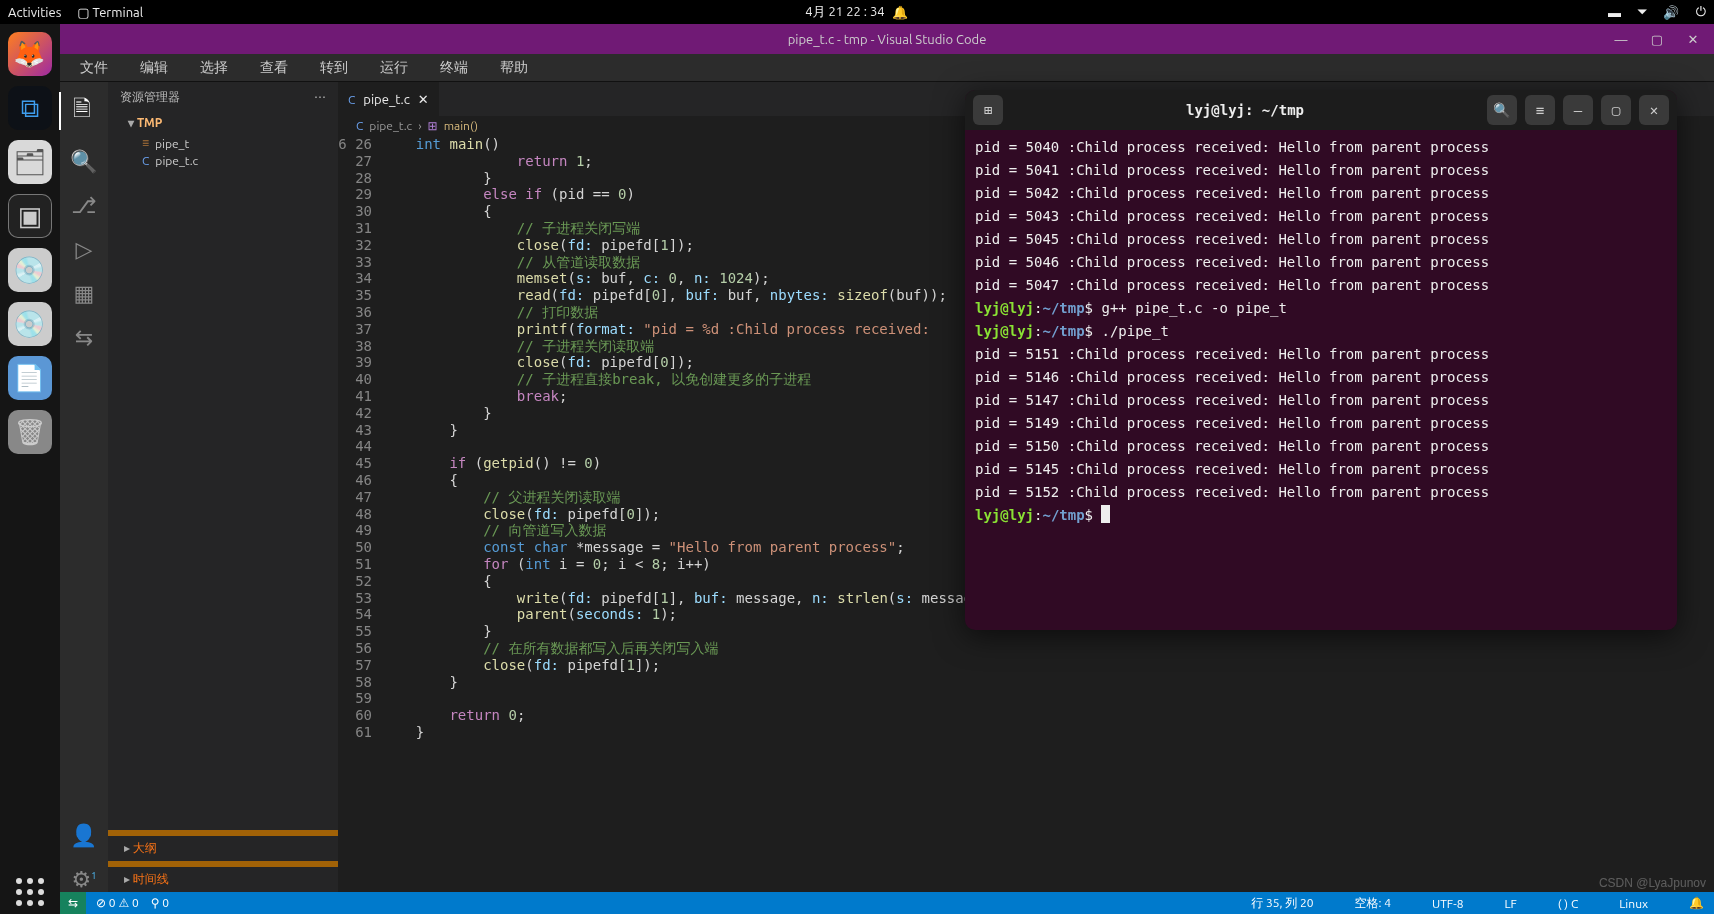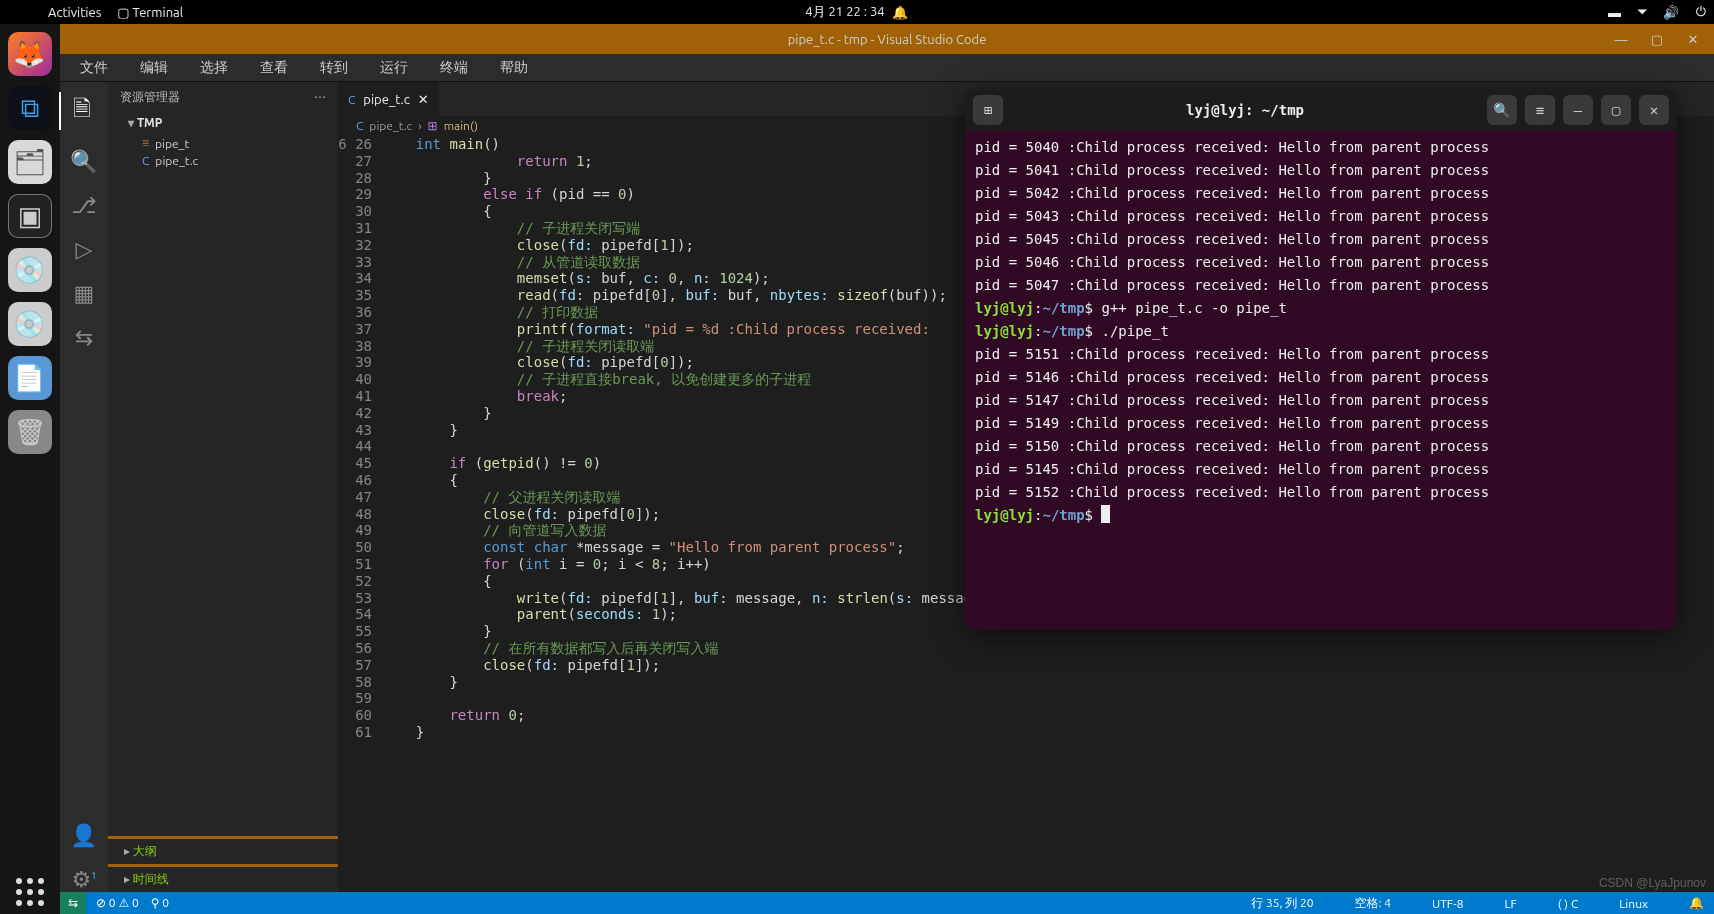--- a/index.html
+++ b/index.html
@@ -1,61 +1,61 @@
 <!DOCTYPE html>
 <html><head>
 <meta charset="utf-8">
 <style>
 * { margin:0; padding:0; box-sizing:border-box; }
 body { width:1714px; height:914px; font-family:'Ubuntu',sans-serif; background:#000; color:#ccc; overflow:hidden; font-size:13px; }
 
 
 .gnome-top { height:24px; background:#000; color:#eee; display:flex; align-items:center; padding:0 8px; font-size:13px; justify-content:space-between; }
-.gnome-l,.gnome-r { display:flex; align-items:center; gap:16px;margin-left:40px; }
+.gnome-l,.gnome-r { display:flex; align-items:center; gap:16px; }
 .gnome-c { position:absolute; left:50%; transform:translateX(-50%); display:flex; gap:8px; align-items:center; }
 
 
 .dock { position:absolute; left:0; top:24px; width:60px; height:calc(914px - 24px); background:rgba(24,24,24,.88); display:flex; flex-direction:column; align-items:center; padding-top:8px; gap:10px; }
 .dock-icon { width:44px; height:44px; border-radius:10px; display:flex; align-items:center; justify-content:center; font-size:26px; background:#333; }
 .dock-icon.sel { box-shadow:0 0 0 1px #777 inset; background:#444; }
 .dock-sep { flex:1; }
 .dock-apps { width:44px; height:44px; display:flex; align-items:center; justify-content:center; }
 .dots { display:grid; grid-template-columns:repeat(3,6px); gap:5px; }
 .dots span { width:6px; height:6px; background:#ddd; border-radius:50%; }
 
 
 .app { position:absolute; left:60px; top:24px; width:1654px; height:890px; background:#1e1e1e; display:flex; flex-direction:column; }
 
 
-.vtb { height:30px; background:#a16207; display:flex; align-items:center; justify-content:center; position:relative; }
+.vtb { height:30px; background:#701a75; display:flex; align-items:center; justify-content:center; position:relative; }
 .vtb-title { color:#ccc; font-size:13px; }
 .vtb-btns { position:absolute; right:4px; display:flex; gap:2px; }
 .vtb-btns span { width:34px; height:26px; display:flex; align-items:center; justify-content:center; color:#ccc; font-size:13px; }
 
 
 .vmenu { height:28px; background:#2c2c2c; display:flex; align-items:center; padding-left:12px; gap:16px; color:#ccc; font-size:14px; border-bottom:1px solid #111; }
 .vmenu span { padding:4px 8px; }
 
 
 .vbody { flex:1; display:flex; position:relative; min-height:0; }
 
 
 .actbar { width:48px; background:#2c2c2c; display:flex; flex-direction:column; align-items:center; padding-top:10px; gap:18px; }
 .actbar .ai { color:#888; font-size:22px; }
 .actbar .ai.active { color:#fff; border-left:2px solid #fff; margin-left:-2px; padding-left:12px; width:48px; }
 .actbar .spacer { flex:1; }
 
 
 .side { width:230px; background:#252526; display:flex; flex-direction:column; font-size:12px; }
 .side-title { height:30px; padding:8px 12px; color:#bbb; display:flex; justify-content:space-between; align-items:center; }
-.side-head { padding:4px 4px 4px 20px; font-weight:bold; color:#e5e5e5; }
+.side-head { padding:4px 4px 4px 20px; font-weight:bold; color:#fdba74; }
 .side-head::before { content:"▾ "; color:#aaa; }
 .side-item { padding:2px 4px 2px 34px; color:#ccc; display:flex; align-items:center; gap:6px; }
 .side-side-bot { margin-top:auto; }
-.side-bot-row { padding:4px 4px 4px 16px; border-top:3px solid #a16207; color:#84cc16; }
+.side-bot-row { padding:4px 4px 4px 16px; border-top:6px solid #a16207; color:#f97316; }
 .side-bot-row::before { content:"▸ "; color:#aaa; }
 .ic-c { color:#6aa0ec; }
 .ic-b { color:#ac7339; }
 
 
 .ed { flex:1; display:flex; flex-direction:column; background:#1e1e1e; min-width:0; }
 .tabs { height:34px; background:#252526; display:flex; }
 .tab { background:#1e1e1e; padding:0 10px; display:flex; align-items:center; gap:8px; border-right:1px solid #252526; font-size:13px; color:#eaeaea; }
 .tab .ic-c { font-size:12px; }
 .bc { padding:3px 18px; font-size:12px; color:#999; display:flex; gap:6px; }

